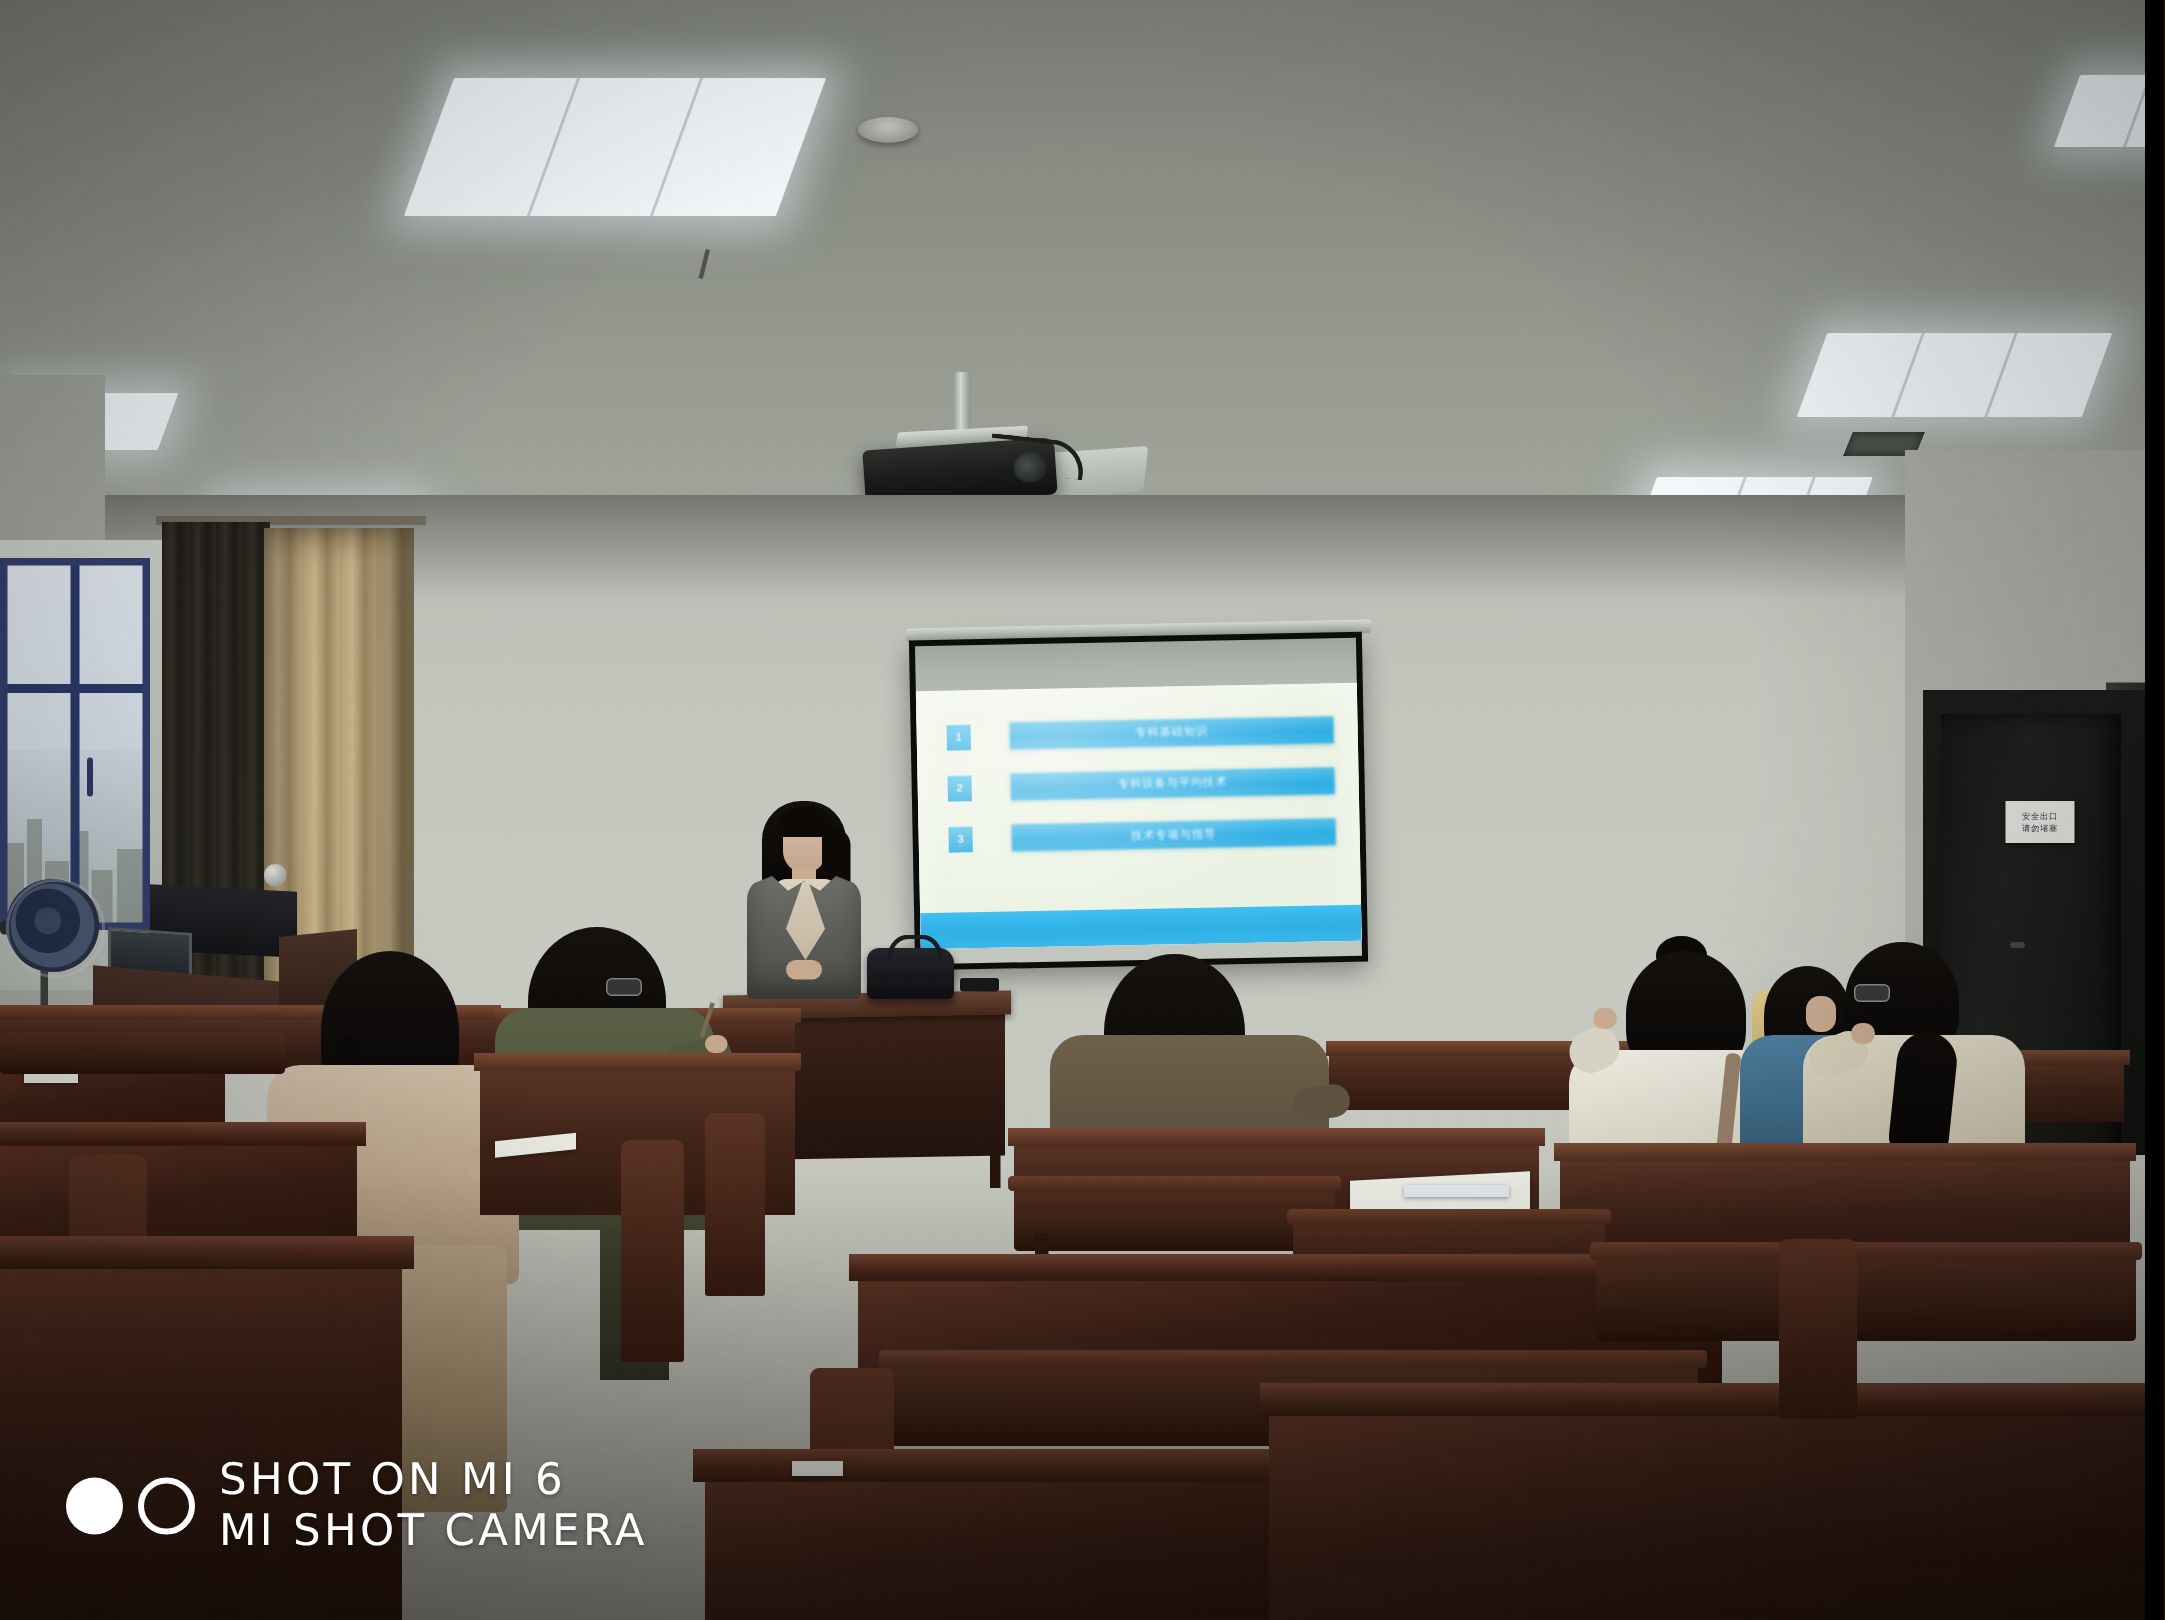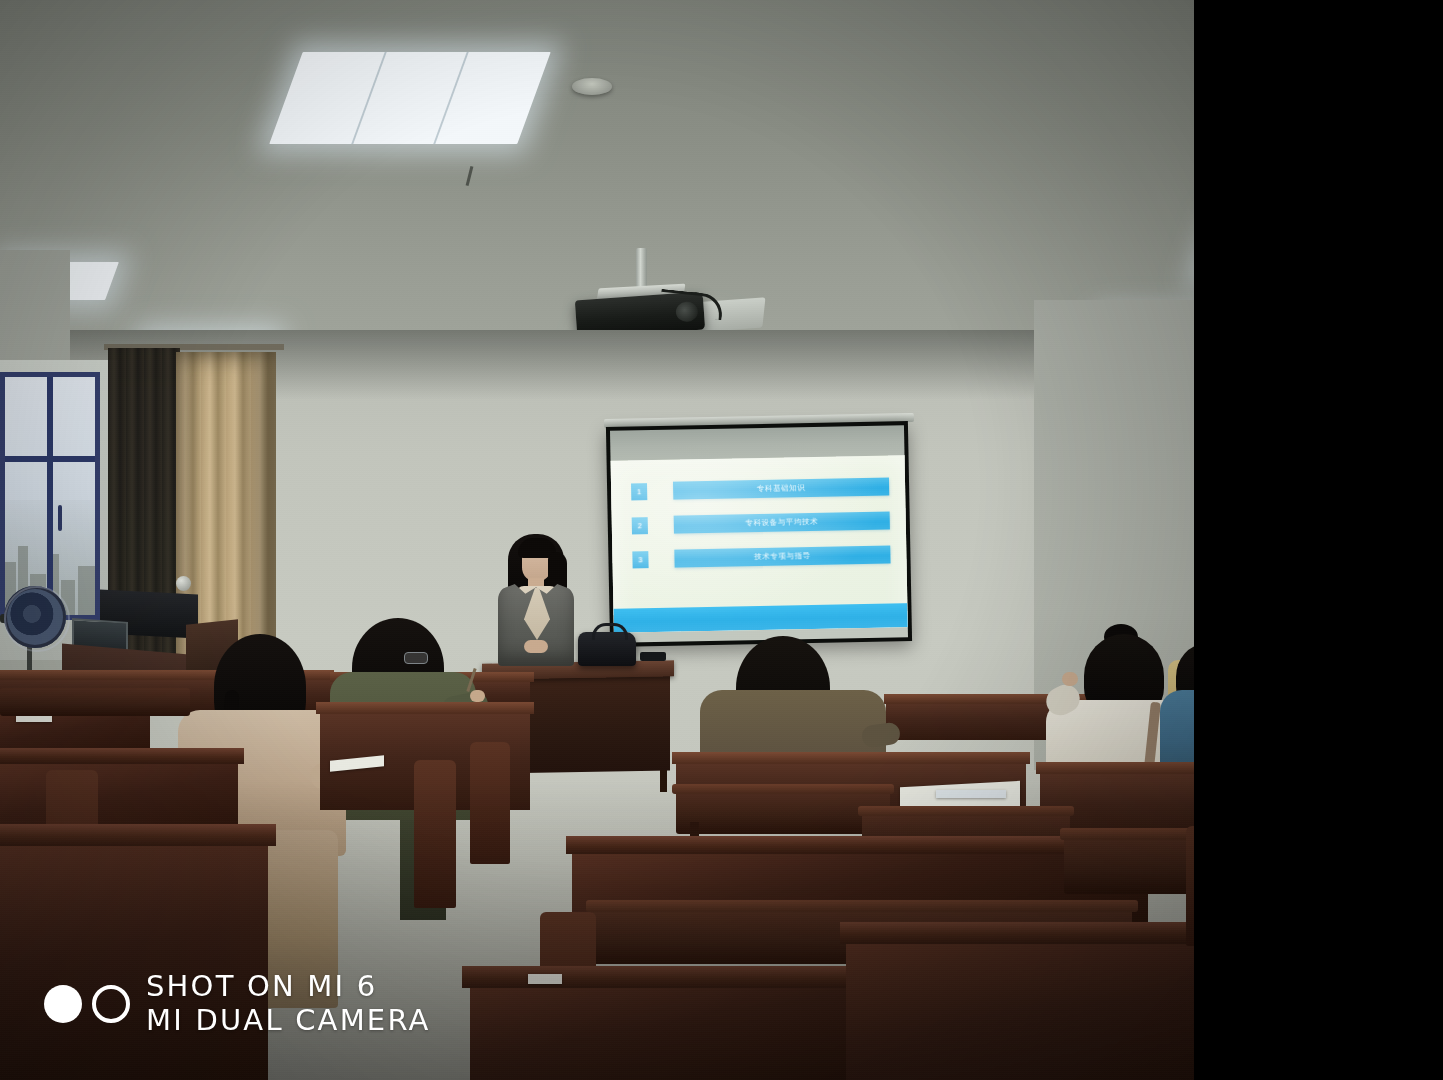--- a/index.html
+++ b/index.html
@@ -1,19 +1,19 @@
 <!DOCTYPE html>
 <html><head>
 <meta charset="utf-8">
 <style>
   html,body{margin:0;padding:0;background:#000;}
   body{font-family:"Liberation Sans",sans-serif;}
 
   .photo{
-    position:relative;width:1194px;height:1080px;overflow:hidden;
+    position:relative;width:1430px;height:1080px;overflow:hidden;
     background:#a16207;
   }
 
   
   .back-wall{
     position:absolute;left:0;top:330px;width:1443px;height:560px;
     background:linear-gradient(180deg,#b9bcb4 0%,#c3c6bd 22%,#c8cbc2 55%,#c2c5bc 100%);
   }
   .wall-right-return{
     position:absolute;right:0;top:300px;width:160px;height:520px;
@@ -702,17 +702,17 @@
   <div class="vignette"></div>
   <div class="grain"></div>
 
   <div class="watermark">
     <div class="wm-dots">
       <div class="wm-dot-filled"></div>
       <div class="wm-dot-open"></div>
     </div>
     <div class="wm-text">
       <div class="wm-line">SHOT ON MI 6</div>
-      <div class="wm-line">MI DUAL CAMERA</div>
+      <div class="wm-line">MI SHOT CAMERA</div>
     </div>
   </div>
 
 </div>
 
 </body></html>

